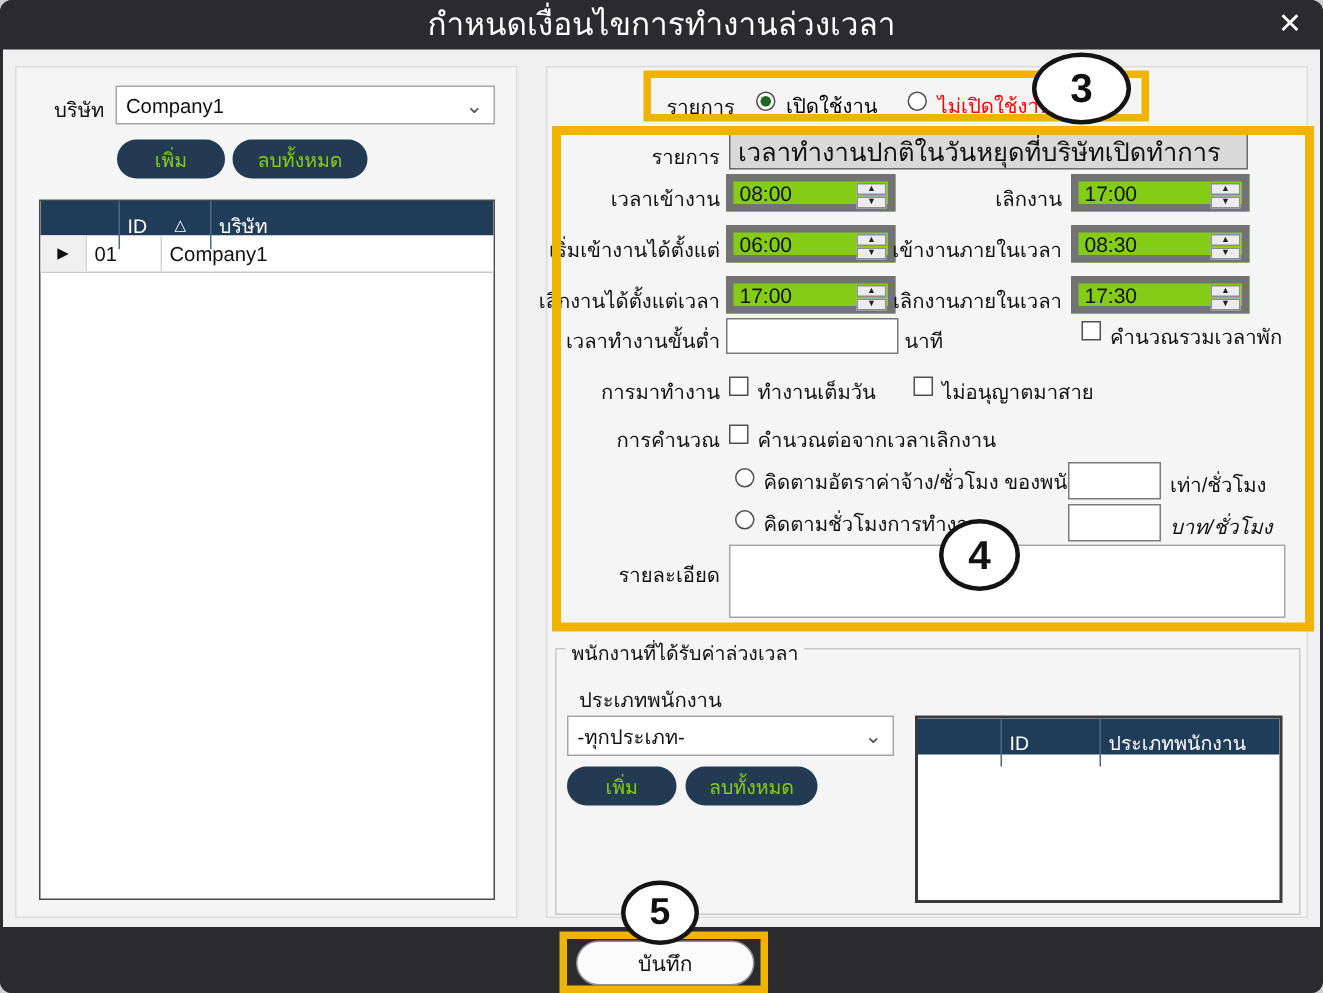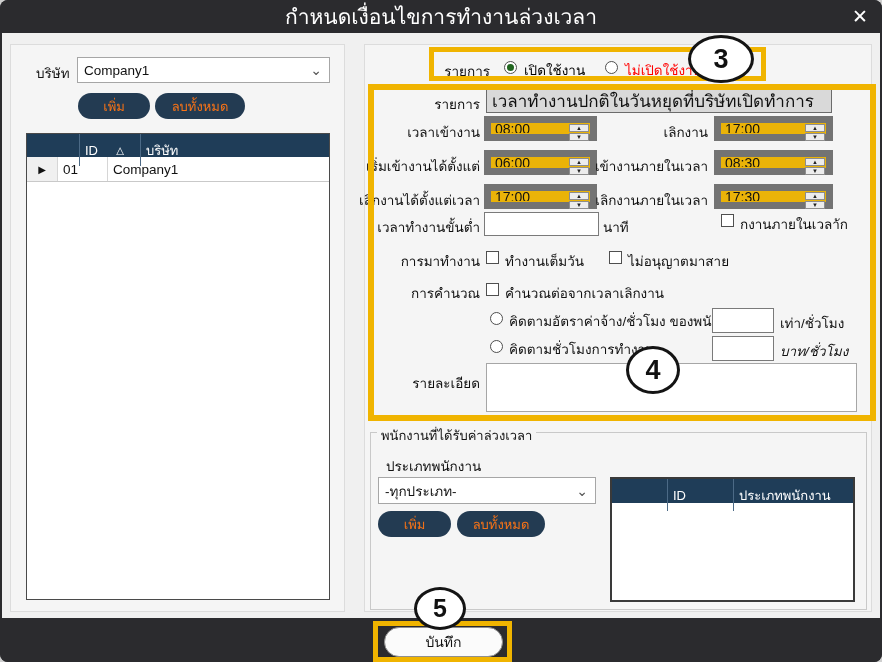--- a/index.html
+++ b/index.html
@@ -16,33 +16,33 @@
   .panel-left{left:10px;top:44px;width:335px;height:568px;}
   .panel-right{left:364px;top:44px;width:508px;height:568px;}
   
   .lbl{position:absolute;font-size:13.5px;color:#111;white-space:nowrap;}
   .lbl.r{text-align:right;}
   
   .combo{position:absolute;background:#fff;border:1px solid #a6a6a6;box-sizing:border-box;display:flex;
          align-items:center;font-size:13.5px;color:#111;padding-left:6px;cursor:pointer;}
   .combo .chev{margin-left:auto;padding-right:7px;color:#555;font-size:14px;}
   
-  .pill{position:absolute;background:#233b52;color:#f97316;border:none;border-radius:13px;font-size:13px;
+  .pill{position:absolute;background:#233b52;color:#84cc16;border:none;border-radius:13px;font-size:13px;
         font-family:Liberation Sans, sans-serif;cursor:pointer;display:flex;align-items:center;justify-content:center;}
   
   .grid{position:absolute;background:#fff;border:1px solid #4a4a4a;box-sizing:border-box;overflow:hidden;}
   .grid-head{display:flex;background:#1f3d58;color:#fff;height:23px;font-size:13px;align-items:stretch;}
   .grid-head .hc{display:flex;align-items:center;padding:16px 5px;border-left:1px solid #4c6a86;box-sizing:border-box;margin-left:11px;}
   .grid-head .hc:first-child{border-left:none;}
   .grid-row{display:flex;height:24px;border-bottom:1px solid #c9c9c9;font-size:13.5px;align-items:stretch;background:#fff;}
   .grid-row .c{display:flex;align-items:center;padding:0 5px;border-left:1px solid #d6d6d6;box-sizing:border-box;color:#111;}
   .grid-row .c:first-child{border-left:none;}
   .sel-cell{background:#f0f0f0;justify-content:center;font-size:10px;color:#222;}
   
-  .tfield{position:absolute;display:flex;background:#eab308;border:7px solid #737373;box-sizing:border-box;
+  .tfield{position:absolute;display:flex;background:#84cc16;border:5px solid #737373;box-sizing:border-box;
           height:25px;padding:1px;align-items:stretch;}
   .tfield input{border:none;outline:none;flex:1;min-width:0;font-size:14px;font-family:inherit;color:#111;padding-left:3px;background:transparent;}
   .spin{width:20px;display:flex;flex-direction:column;gap:1px;}
   .spin-btn{flex:1;border:1px solid #8d8d8d;background:#ececec;display:flex;align-items:center;justify-content:center;
             font-size:6px;color:#222;box-sizing:border-box;cursor:pointer;}
   .plain-input{position:absolute;background:#fff;border:1px solid #7a7a7a;box-sizing:border-box;font-size:14px;
                font-family:inherit;color:#111;padding-left:4px;outline:none;}
   .ro-field{position:absolute;background:#d9d9d9;border:1px solid #6b6b6b;box-sizing:border-box;font-size:17px;
             color:#111;padding-left:5px;display:flex;align-items:center;}
   .dtl{position:absolute;background:#fff;border:1px solid #a6a6a6;box-sizing:border-box;resize:none;outline:none;font-family:inherit;}
@@ -158,21 +158,21 @@
     <div class="spin">
         <div class="spin-btn">▲</div>
         <div class="spin-btn">▼</div>
       </div>
   </div>
 
   <div class="lbl r" style="left:330px;top:216px;width:150px;">เวลาทำงานขั้นต่ำ</div>
   <input class="plain-input" style="left: 484px; top: 212px; width: 115px; height: 24px;" value="">
   <div class="lbl" style="left:603px;top:216px;">นาที</div>
   <div class="cb" style="left:721px;top:214px;"></div>
-  <div class="lbl" style="left:740px;top:213px;">กงานภายในเวลาัก</div>
+  <div class="lbl" style="left:740px;top:213px;">คำนวณรวมเวลาพัก</div>
 
   <div class="lbl r" style="left:330px;top:250px;width:150px;">การมาทำงาน</div>
   <div class="cb" style="left:486px;top:251px;"></div>
   <div class="lbl" style="left:505px;top:250px;">ทำงานเต็มวัน</div>
   <div class="cb" style="left:609px;top:251px;"></div>
   <div class="lbl" style="left:628px;top:250px;">ไม่อนุญาตมาสาย</div>
 
   <div class="lbl r" style="left:330px;top:282px;width:150px;">การคำนวณ</div>
   <div class="cb" style="left:486px;top:283px;"></div>
   <div class="lbl" style="left:505px;top:282px;">คำนวณต่อจากเวลาเลิกงาน</div>

